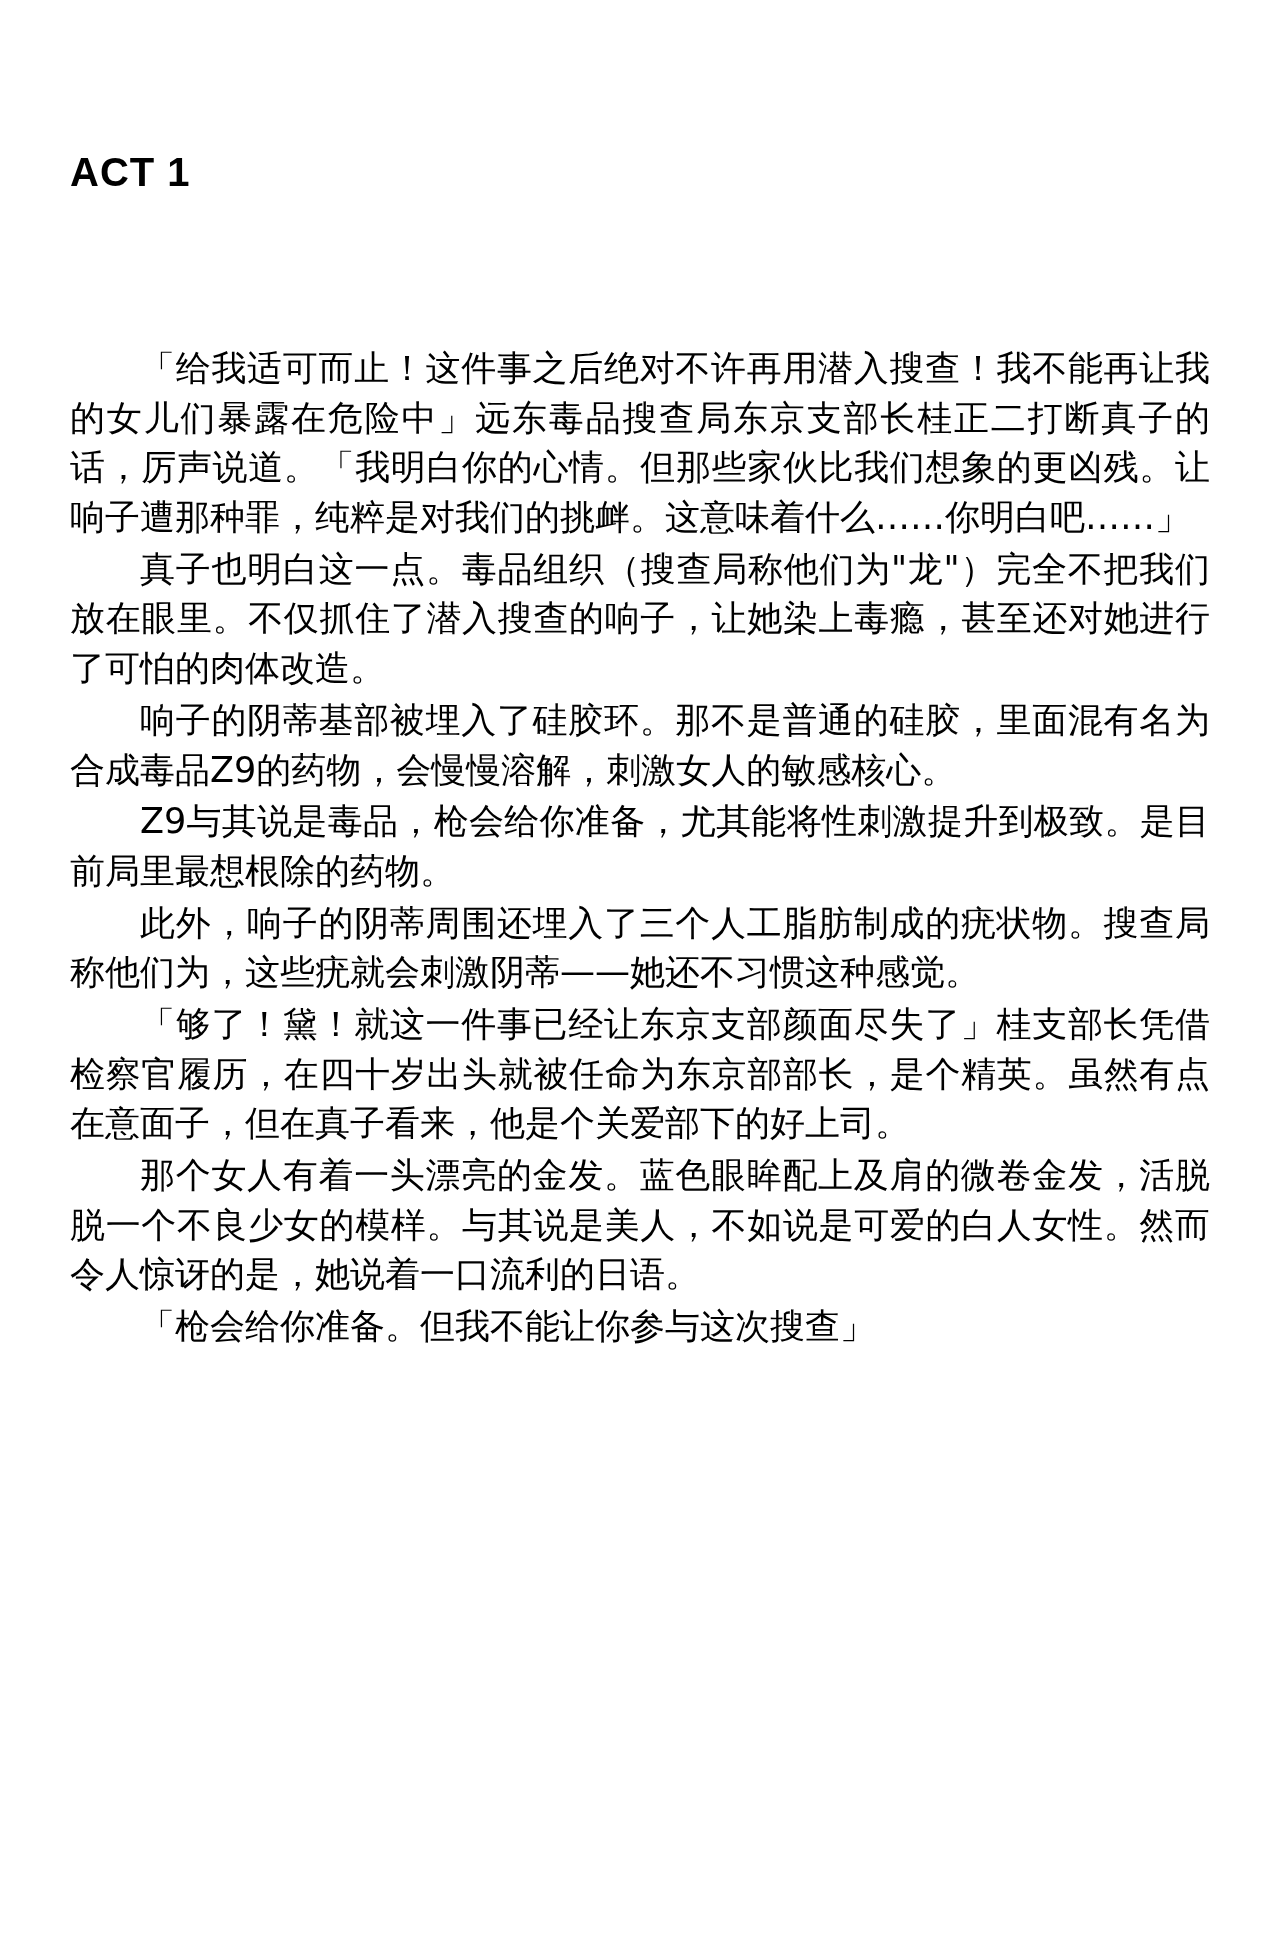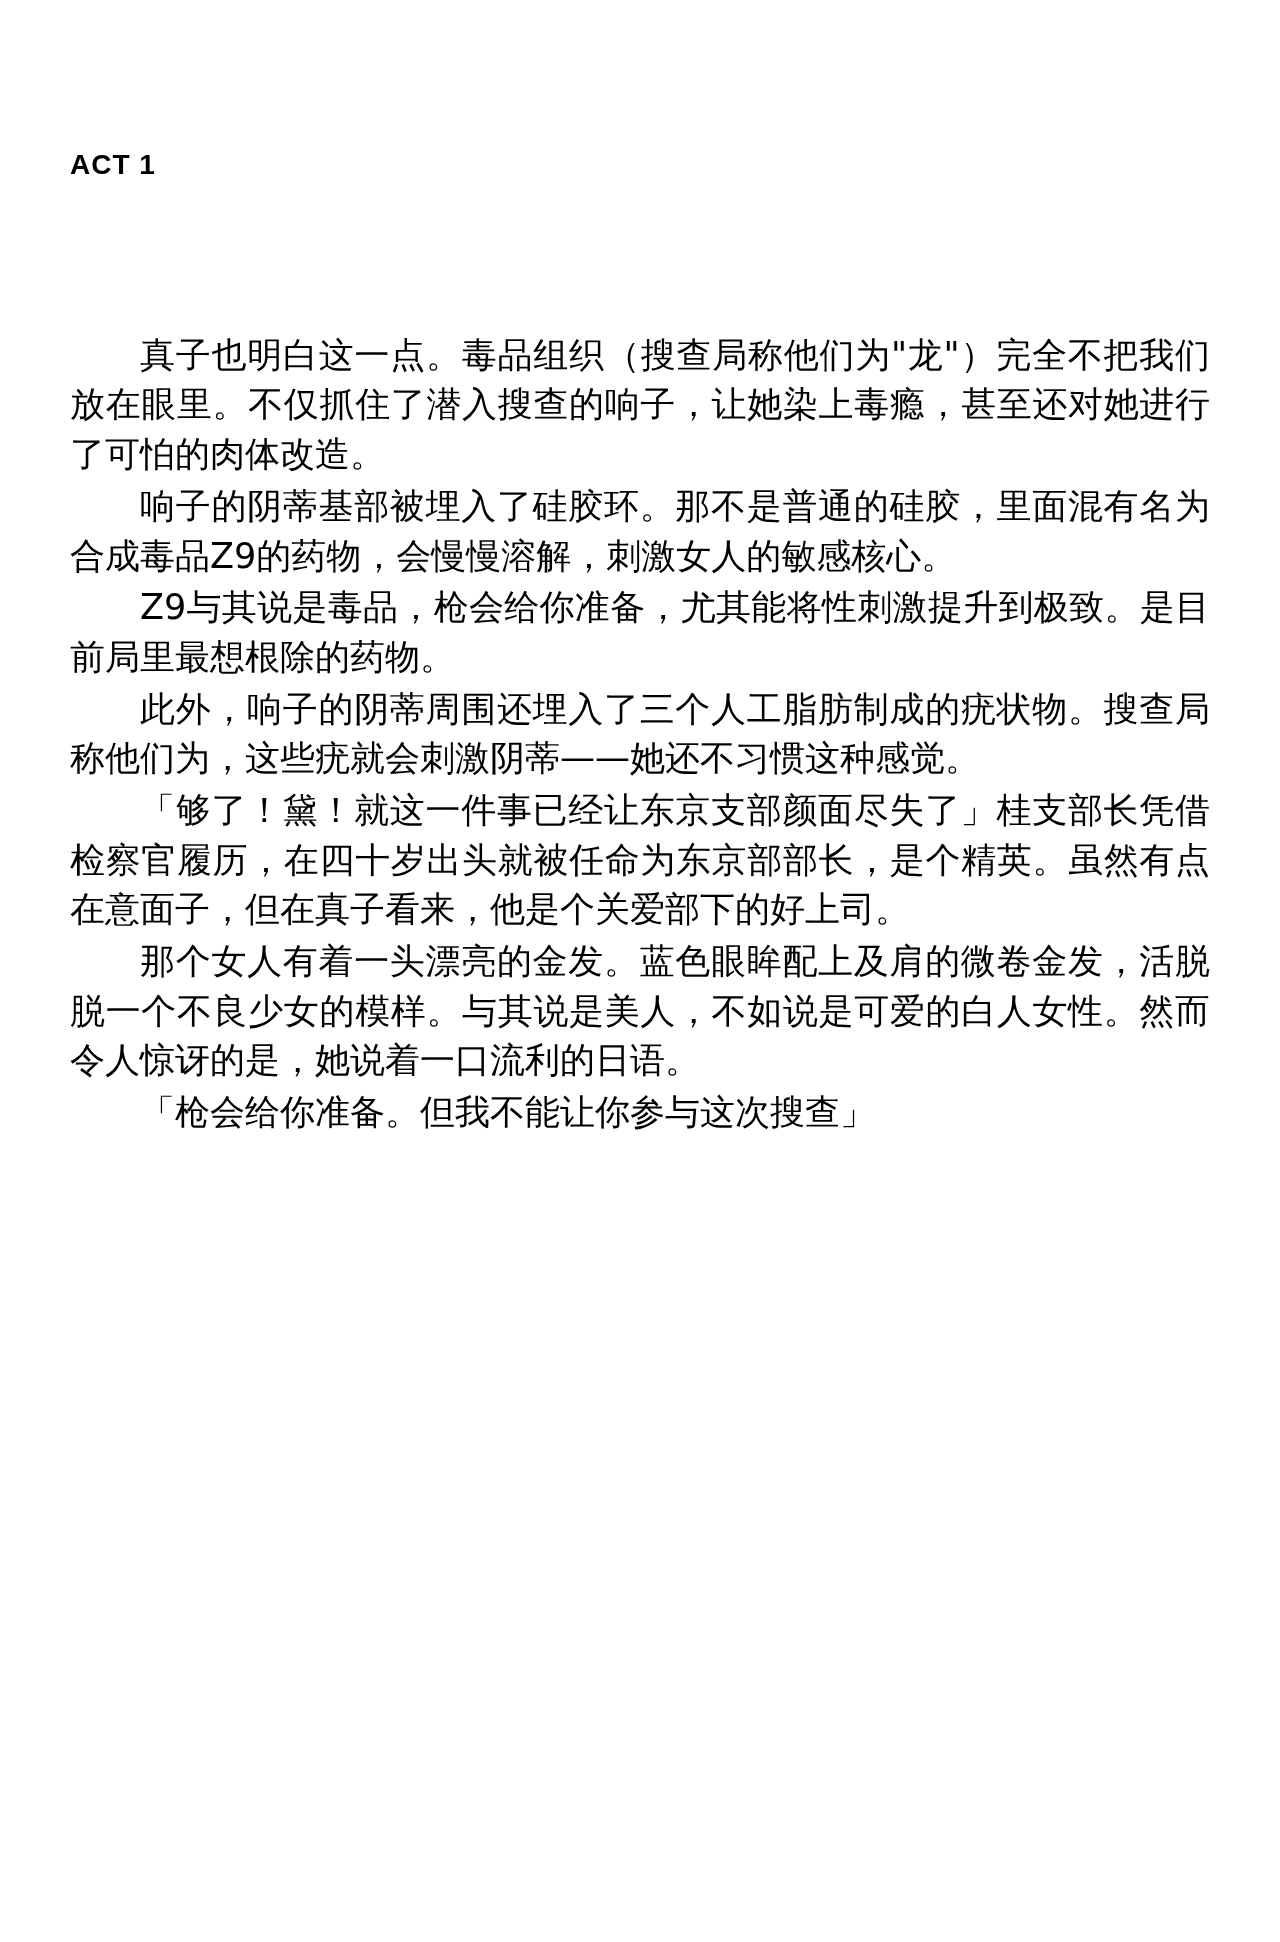--- a/index.html
+++ b/index.html
@@ -16,21 +16,21 @@
   .page {
     width: 1280px;
     min-height: 1942px;
     box-sizing: border-box;
     padding: 150px 70px 60px 70px;
     background: #ffffff;
   }
   .act-heading {
     font-family: "Liberation Sans", sans-serif;
     font-weight: bold;
-    font-size: 28px;
+    font-size: 40px;
     letter-spacing: 1px;
     color: #000000;
     margin: 0 0 0 0;
     line-height: 1.1;
   }
   .heading-gap {
     height: 150px;
   }
   .body-text {
     font-family: "DejaVu Sans", sans-serif;
@@ -49,20 +49,21 @@
 </head>
 <body>
 
 <div class="page">
 
   <h1 class="act-heading">ACT 1</h1>
 
   <div class="heading-gap"></div>
 
   <div class="body-text">
+    <p class="para">「给我适可而止！这件事之后绝对不许再用潜入搜查！我不能再让我的女儿们暴露在危险中」远东毒品搜查局东京支部长桂正二打断真子的话，厉声说道。「我明白你的心情。但那些家伙比我们想象的更凶残。让响子遭那种罪，纯粹是对我们的挑衅。这意味着什么……你明白吧……」</p>
     <p class="para">真子也明白这一点。毒品组织（搜查局称他们为"龙"）完全不把我们放在眼里。不仅抓住了潜入搜查的响子，让她染上毒瘾，甚至还对她进行了可怕的肉体改造。</p>
     <p class="para">响子的阴蒂基部被埋入了硅胶环。那不是普通的硅胶，里面混有名为合成毒品Z9的药物，会慢慢溶解，刺激女人的敏感核心。</p>
     <p class="para">Z9与其说是毒品，枪会给你准备，尤其能将性刺激提升到极致。是目前局里最想根除的药物。</p>
     <p class="para">此外，响子的阴蒂周围还埋入了三个人工脂肪制成的疣状物。搜查局称他们为，这些疣就会刺激阴蒂——她还不习惯这种感觉。</p>
     <p class="para">「够了！黛！就这一件事已经让东京支部颜面尽失了」桂支部长凭借检察官履历，在四十岁出头就被任命为东京部部长，是个精英。虽然有点在意面子，但在真子看来，他是个关爱部下的好上司。</p>
     <p class="para">那个女人有着一头漂亮的金发。蓝色眼眸配上及肩的微卷金发，活脱脱一个不良少女的模样。与其说是美人，不如说是可爱的白人女性。然而令人惊讶的是，她说着一口流利的日语。</p>
     <p class="para">「枪会给你准备。但我不能让你参与这次搜查」</p>
   </div>
 
 </div>

